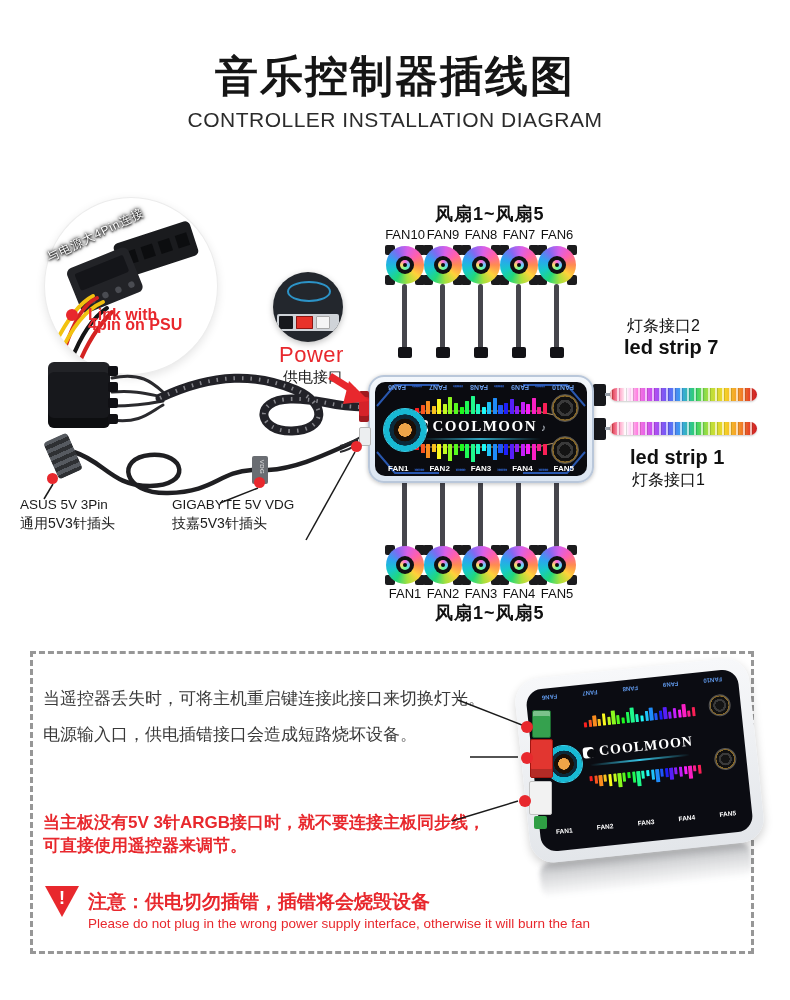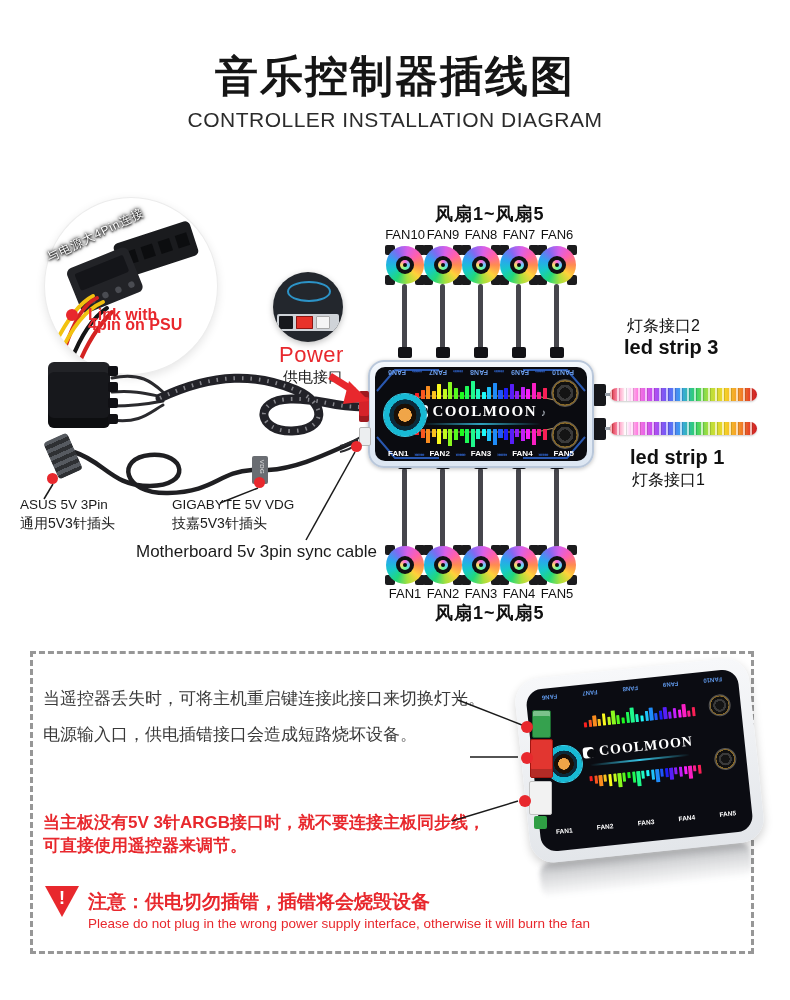--- a/index.html
+++ b/index.html
@@ -21,21 +21,21 @@
     background:conic-gradient(from 210deg,#21d87b,#16c9c9,#2ba5ef,#8169f2,#d95fe8,#ff5fae,#ff8b52,#ffd23a,#a8e03c,#21d87b);}
   .ring::after{content:"";position:absolute;inset:10px;border-radius:50%;background:#101013;}
   .hub{position:absolute;inset:14px;border-radius:50%;background:conic-gradient(#f6d,#6cf,#6f9,#fd6,#f6d);}
   .hub::after{content:"";position:absolute;inset:3px;border-radius:50%;background:#0c0c0e;}
   .fanlab{position:absolute;width:44px;text-align:center;font-size:13px;font-weight:500;color:#111;}
   .grouphead{position:absolute;font-size:18px;font-weight:800;color:#111;letter-spacing:1px;}
   .vcable{position:absolute;width:5px;background:#46464c;border-radius:2.5px;z-index:0;}
   .tab{position:absolute;width:14px;height:11px;background:#121216;border-radius:2px;z-index:1;}
 
   
-  .ctl{left:368px;top:360px;width:226px;height:108px;border-radius:16px;z-index:3;
+  .ctl{left:368px;top:375px;width:226px;height:108px;border-radius:16px;z-index:3;
        background:linear-gradient(180deg,#f3f7fc,#dce6f2);border:2px solid #b9c7da;
        box-shadow:0 1px 4px rgba(0,0,0,.25);box-sizing:border-box;}
   .ctl-face{position:absolute;inset:5px;background:#0a0b10;border-radius:10px;overflow:hidden;}
   .ctl-row{position:absolute;left:13px;right:13px;display:flex;justify-content:space-between;align-items:center;}
   .ctl-row.toprow{top:2px;transform:rotate(180deg);color:#6b9ce8;font-size:7px;font-weight:700;}
   .ctl-row.botrow{bottom:3px;color:#fff;font-size:8px;font-weight:700;}
   .arr{font-size:6px;color:#2f62c9;letter-spacing:-1px;font-weight:700;}
   .eq{position:absolute;display:flex;align-items:flex-end;gap:1.5px;}
   .eq.down{align-items:flex-start;}
   .eq i{flex:1;border-radius:.5px;}
@@ -421,21 +421,21 @@
     </div>
 
   <div class="fanlab nowrap" style="left:383px;top:586px;">FAN1</div>
   <div class="fanlab nowrap" style="left:421px;top:586px;">FAN2</div>
   <div class="fanlab nowrap" style="left:459px;top:586px;">FAN3</div>
   <div class="fanlab nowrap" style="left:497px;top:586px;">FAN4</div>
   <div class="fanlab nowrap" style="left:535px;top:586px;">FAN5</div>
   <div class="grouphead nowrap" style="left:435px;top:601px;">风扇1~风扇5</div>
 
   <div class="abs ledlab-cn nowrap" style="left:627px;top:316px;">灯条接口2</div>
-  <div class="abs ledlab-en nowrap" style="left:624px;top:336px;">led strip 3</div>
+  <div class="abs ledlab-en nowrap" style="left:624px;top:336px;">led strip 7</div>
   <div class="stub" style="left:593px;top:384px;">
       <i style="top:3px"></i>
       <i style="top:9px"></i>
       <i style="top:15px"></i>
     </div>
   <div class="strip" style="left:610px;top:388px;"></div>
   <div class="stub" style="left:593px;top:418px;">
       <i style="top:3px"></i>
       <i style="top:9px"></i>
       <i style="top:15px"></i>
@@ -444,21 +444,20 @@
   <div class="abs ledlab-en nowrap" style="left:630px;top:446px;text-align:center;">led strip 1</div>
   <div class="abs ledlab-cn nowrap" style="left:632px;top:470px;">灯条接口1</div>
 
   <div class="abs dot" style="left:47px;top:473px;width:11px;height:11px;"></div>
   <div class="abs dot" style="left:254px;top:477px;width:11px;height:11px;"></div>
   <div class="abs dot" style="left:351px;top:441px;width:11px;height:11px;"></div>
   <div class="abs slab-en nowrap" style="left:20px;top:497px;">ASUS 5V 3Pin</div>
   <div class="abs slab-cn nowrap" style="left:20px;top:515px;">通用5V3针插头</div>
   <div class="abs slab-en nowrap" style="left:172px;top:497px;">GIGABYTE 5V  VDG</div>
   <div class="abs slab-cn nowrap" style="left:172px;top:515px;">技嘉5V3针插头</div>
-  <div class="abs mblab-en nowrap" style="left:136px;top:542px;">Motherboard 5v 3pin sync cable</div>
 
   <div class="abs notesbox"></div>
   <div class="abs refl"></div>
 
   <div class="abs case3d">
     <div class="case-face">
       <div class="mini-row toprow">
         <span>FAN10</span>
         <span>FAN9</span>
         <span>FAN8</span>

